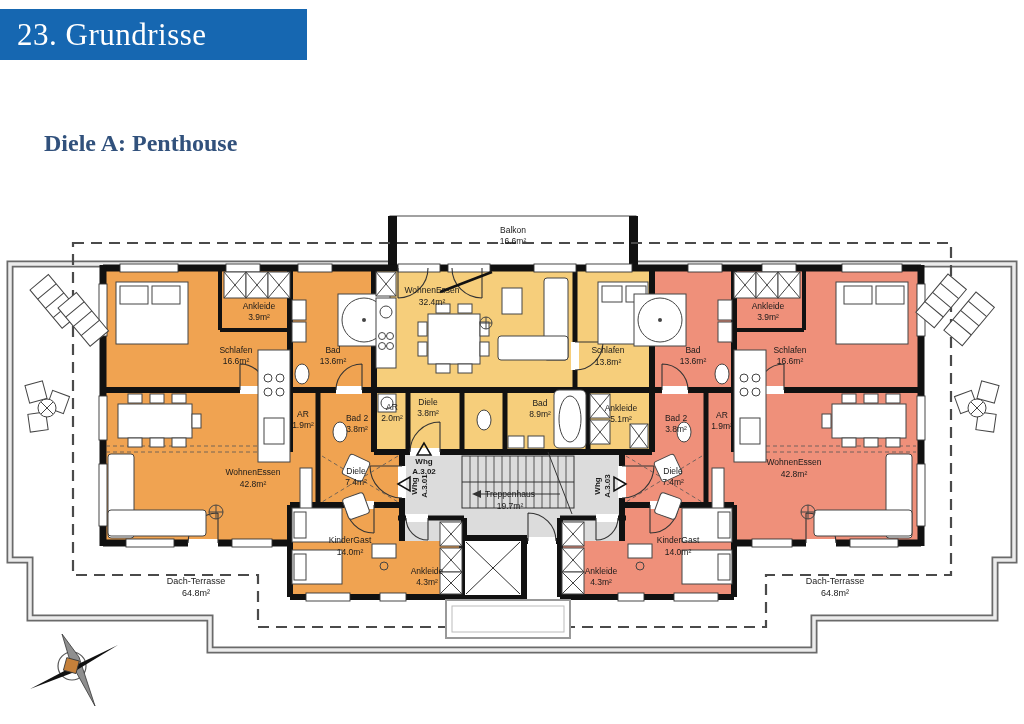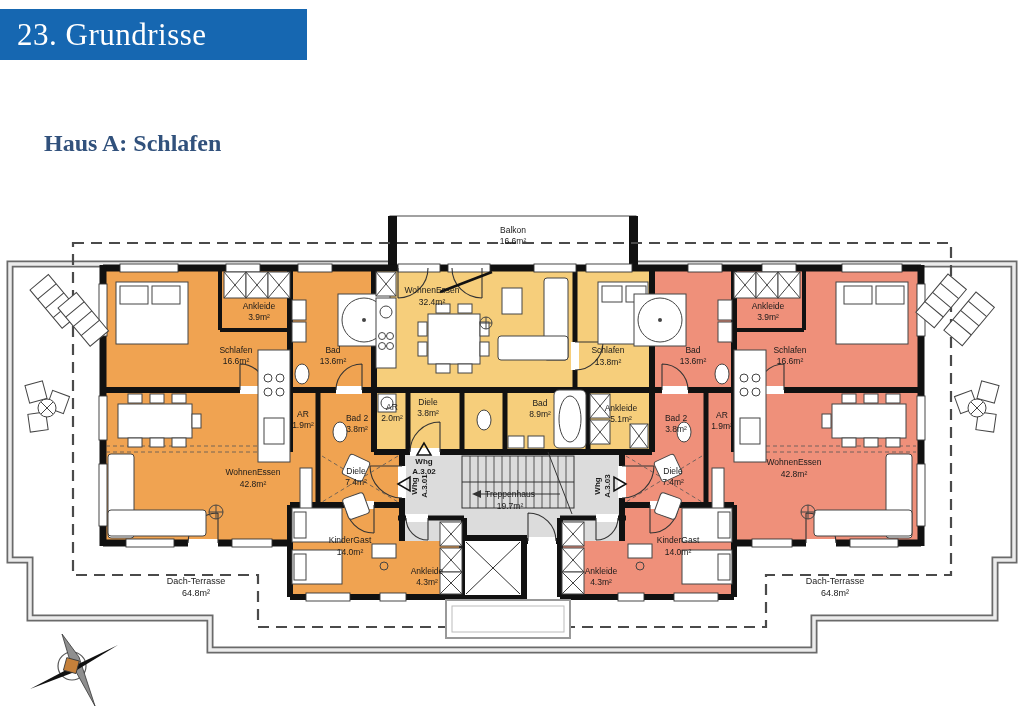--- a/index.html
+++ b/index.html
@@ -21,21 +21,21 @@
   .win{fill:#fff;stroke:#333;stroke-width:0.9;}
   .gap{fill:#fff;stroke:none;}
   .arc{stroke:#333;stroke-width:1.1;fill:none;}
   .dashx{stroke:#555;stroke-width:0.8;fill:none;stroke-dasharray:4,3;}
 </style>
 </head>
 <body>
 
 <div class="canvas">
   <div class="hdr">23. Grundrisse</div>
-  <div class="sub">Haus A: Schlafen</div>
+  <div class="sub">Diele A: Penthouse</div>
 
   <svg width="1024" height="724" viewBox="0 0 1024 724">
 
     <g>
       <path d="M10,264 H1014 V560 H995 V618 H814 V650 H210 V618 H30 V560 H10 Z" stroke="#6a6a6a" stroke-width="7" fill="none"></path>
       <path d="M10,264 H1014 V560 H995 V618 H814 V650 H210 V618 H30 V560 H10 Z" stroke="#ECECEC" stroke-width="3.5" fill="none"></path>
     </g>
 
     <g>
       <rect x="390" y="216" width="246" height="52" fill="#ffffff" stroke="#444" stroke-width="1"></rect>

